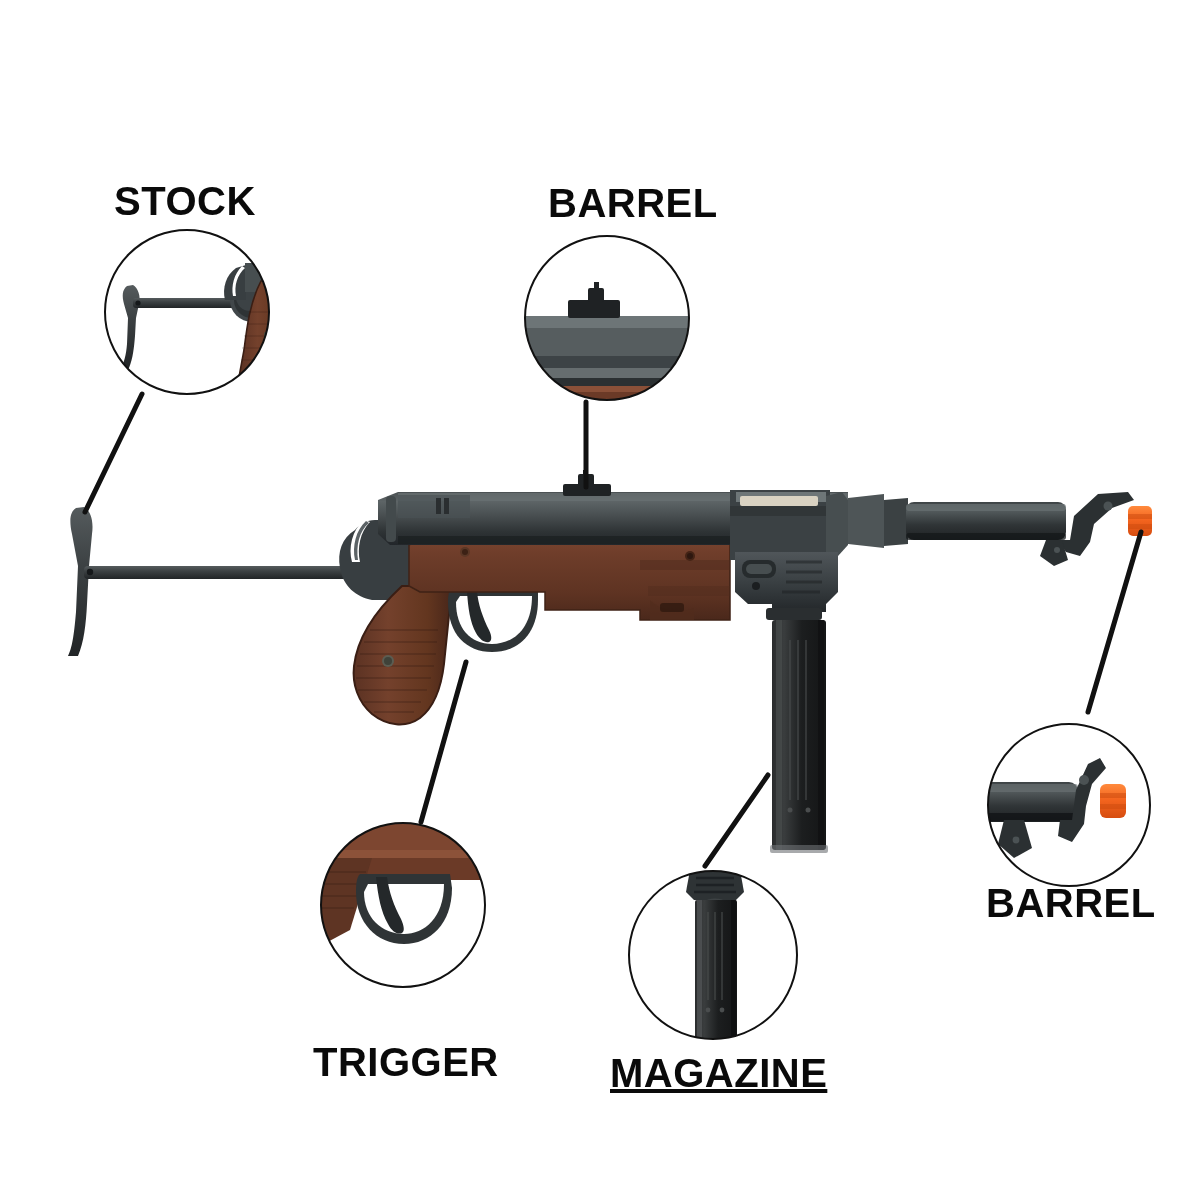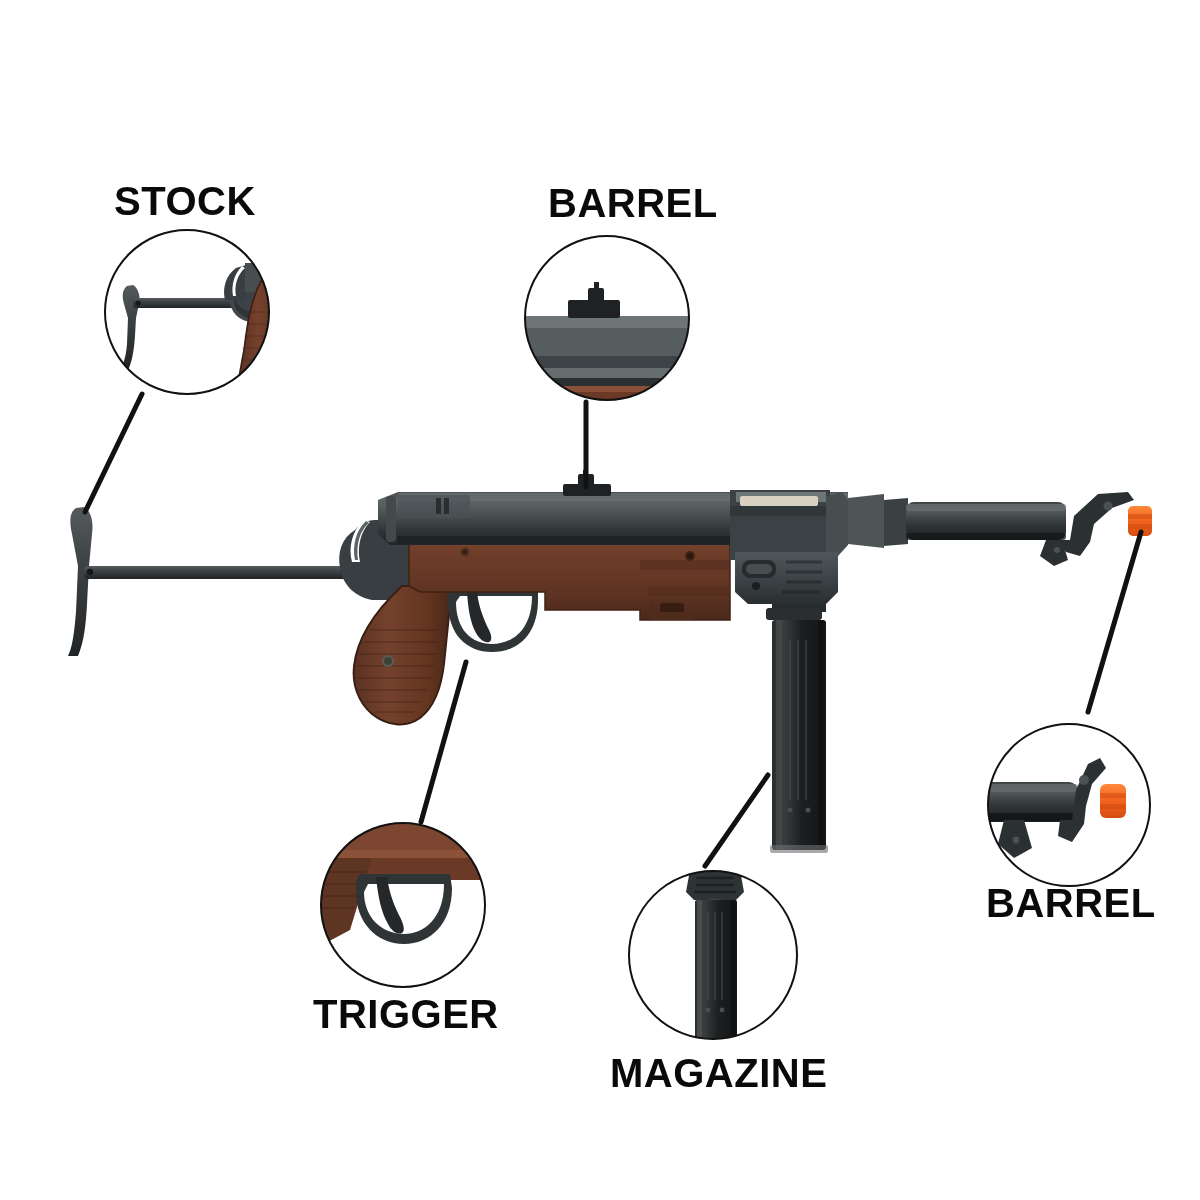--- a/index.html
+++ b/index.html
@@ -33,22 +33,22 @@
     font-weight: bold;
     font-size: 40px;
     letter-spacing: 0.5px;
     color: #0a0a0a;
     white-space: nowrap;
     line-height: 1;
     -webkit-font-smoothing: antialiased;
   }
   .lbl-stock    { left: 114px;  top: 181px; }
   .lbl-sight    { left: 548px;  top: 183px; }
-  .lbl-trigger  { left: 313px;  top: 994px; text-align: center; }
-  .lbl-magazine { left: 610px;  top: 1053px; }
+  .lbl-trigger  { left: 313px;  top: 1042px; text-align: center; }
+  .lbl-magazine { left: 610px;  top: 1053px; text-decoration: underline; }
   .lbl-barrel   { left: 986px;  top: 883px; }
 </style>
 </head>
 <body>
 
 <div id="stage">
 
   <svg id="diagram" viewBox="0 0 1200 1200" xmlns="http://www.w3.org/2000/svg">
     <defs>
 

